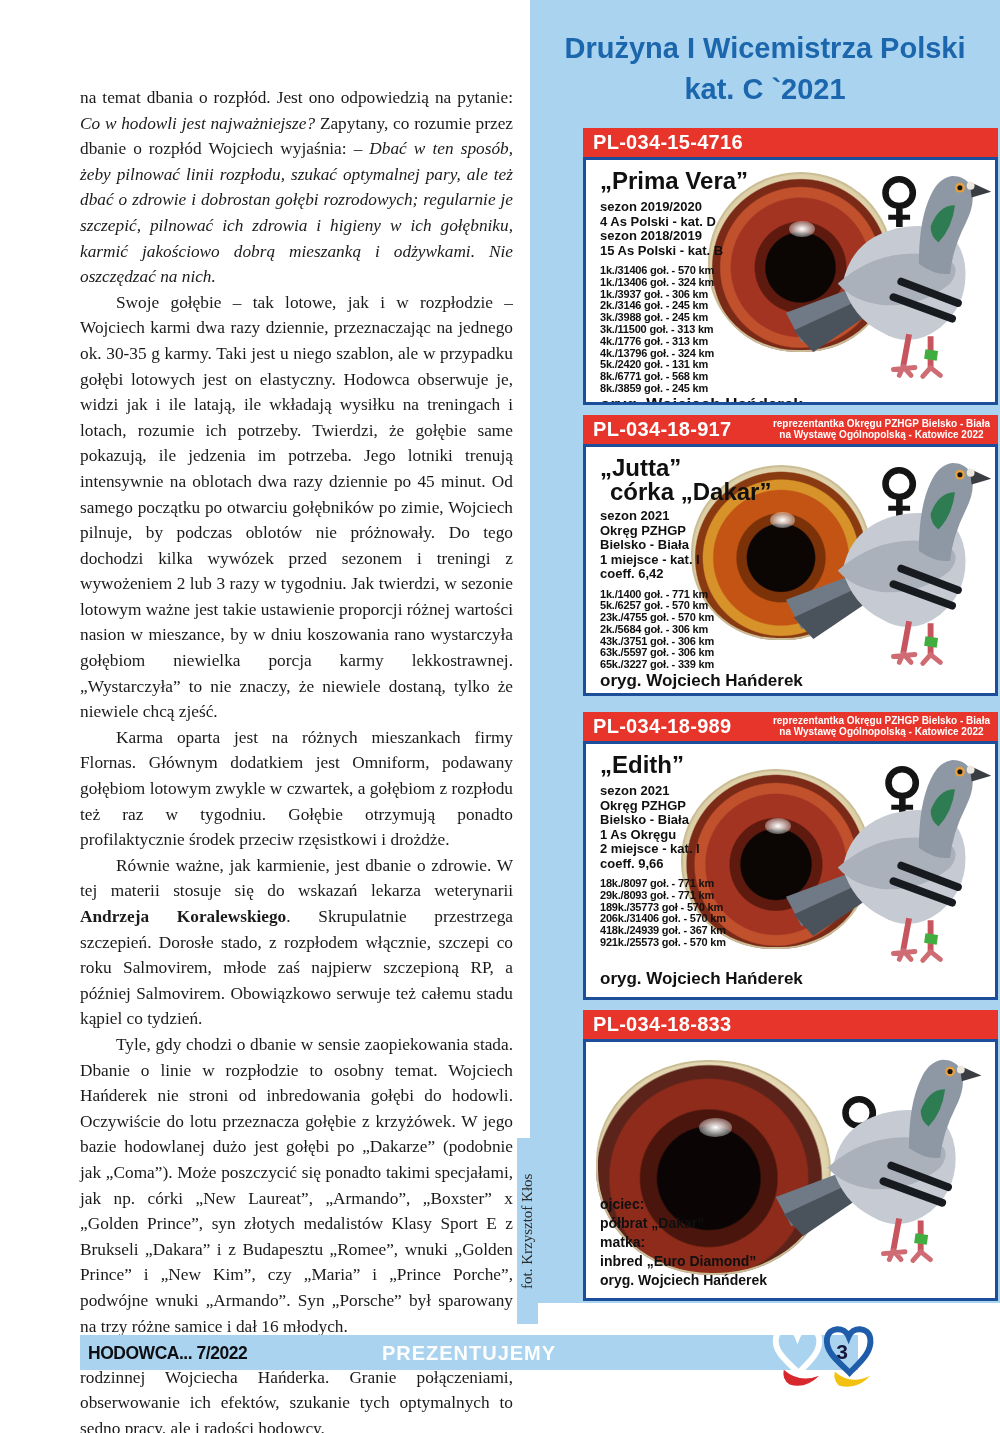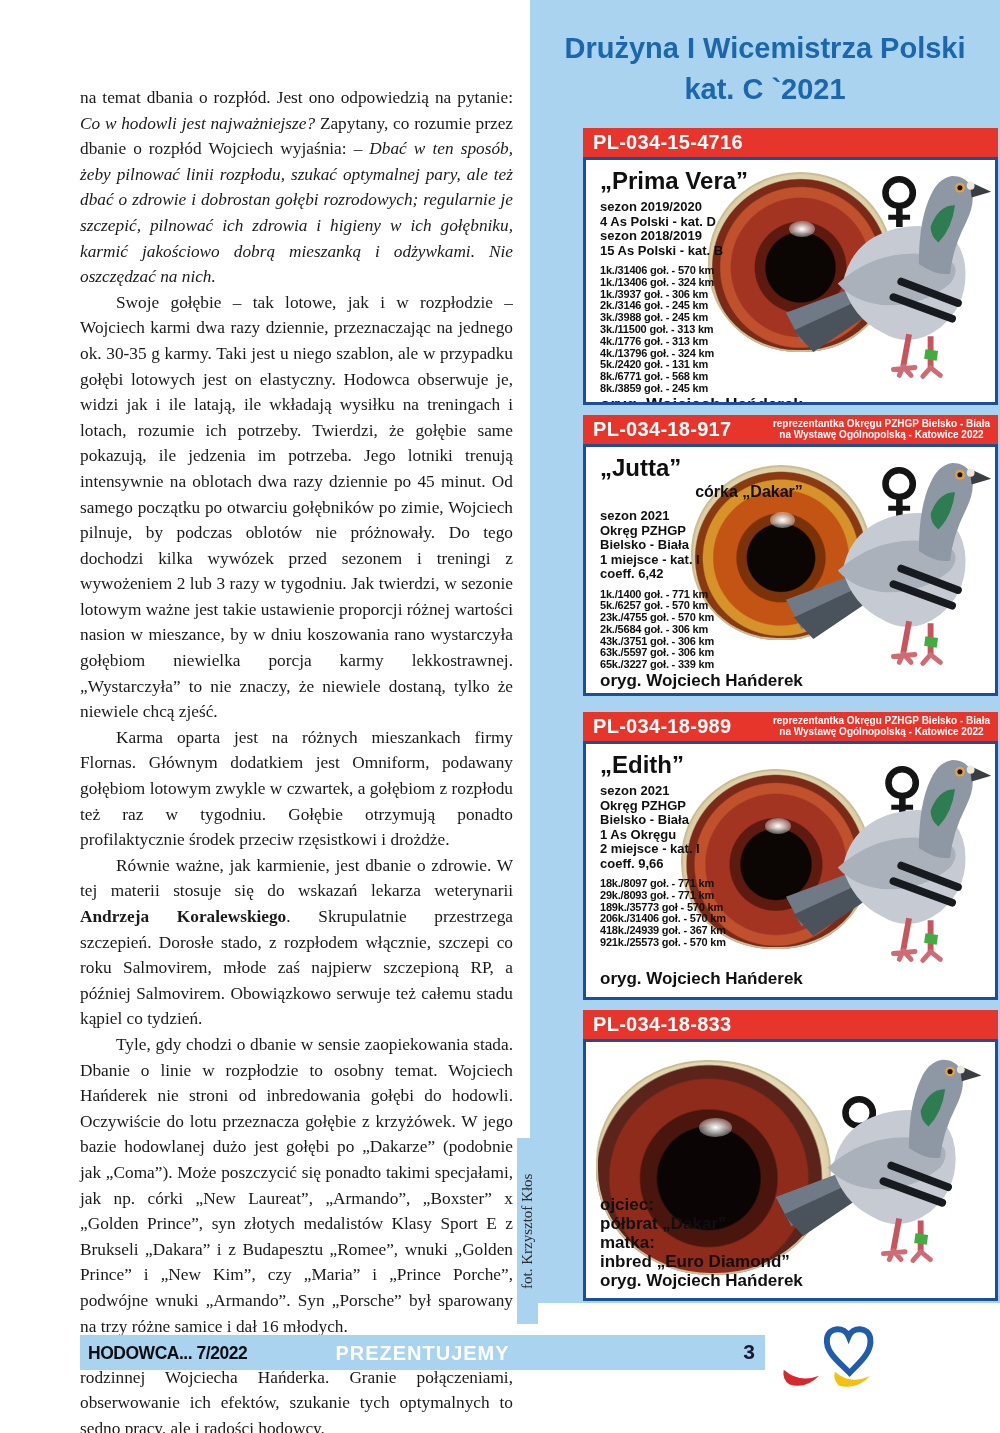--- a/index.html
+++ b/index.html
@@ -26,26 +26,26 @@
         padding:0 8px 0 10px;box-sizing:border-box;font-family:"Liberation Sans", sans-serif;font-weight:bold;}
   .band-ring{font-size:20px;letter-spacing:.3px;white-space:nowrap;}
   .band-note{margin-left:auto;font-size:10px;line-height:10.5px;text-align:center;}
   .card-body{position:relative;background:#fff;border:3px solid #1d4e9c;box-sizing:border-box;overflow:hidden;}
   .c1 .card-body{height:248px}.c2 .card-body{height:252px}.c3 .card-body{height:259px}.c4 .card-body{height:262px}
 
   .card-left{position:absolute;left:14px;top:8px;bottom:8px;z-index:3;display:flex;flex-direction:column;
              font-family:Liberation Sans, sans-serif;font-weight:bold;color:#101010;}
   .c4 .card-left{justify-content:flex-end;}
   .pigeon-name{font-size:24px;line-height:26px;white-space:nowrap;}
-  .pigeon-subtitle{font-size:16px;line-height:22px;padding-left:10px;white-space:nowrap;text-align:right;}
+  .pigeon-subtitle{font-size:24px;line-height:22px;padding-left:10px;white-space:nowrap;}
   .info-list{margin-top:6px;font-size:13px;line-height:14.5px;}
   .info-list div{white-space:nowrap;}
   .results-list{margin-top:7px;font-size:11px;line-height:11.8px;letter-spacing:-0.2px;}
   .results-list div{white-space:nowrap;}
-  .extra-list{font-size:17px;line-height:19px;}
+  .extra-list{font-size:14px;line-height:19px;}
   .extra-list div{white-space:nowrap;}
   .credit{margin-top:auto;font-size:17px;line-height:20px;white-space:nowrap;}
 
   
   .eye{position:absolute;z-index:1;border-radius:50% 50% 48% 48%;
     background:
       radial-gradient(circle at 50% 53%, #0b0603 0 26%, #5e1a0e 27% 34%, #a33422 35% 52%, #c1502c 53% 60%, #7c2a18 61% 66%, rgba(0,0,0,0) 67%),
       radial-gradient(circle at 50% 50%, #e9debd 0 55%, #d9cba0 72%, #efe6cc 100%);
     box-shadow:inset 0 0 0 2px #c9bd96;}
   .eye::after{content:"";position:absolute;left:44%;top:27%;width:14%;height:9%;
@@ -67,21 +67,21 @@
 
   .pigeon{position:absolute;right:-4px;top:6px;width:215px;height:235px;z-index:2;}
   .c4 .pigeon{width:235px;top:8px;}
 
   
   .photo-credit{position:absolute;left:517px;top:1138px;height:182px;background:#a9d3ee;
     writing-mode:vertical-rl;transform:rotate(180deg);text-align:center;
     font-family:"Liberation Serif", serif;font-size:15px;color:#2a2a2a;padding:2px 2px;}
 
   
-  .footer-bar{position:absolute;left:80px;top:1335px;width:685px;height:35px;background:#a9d3ee;
+  .footer-bar{position:absolute;left:80px;top:1335px;width:778px;height:35px;background:#a9d3ee;
               font-family:"Liberation Sans", sans-serif;}
   .footer-mag{position:absolute;left:8px;top:7px;font-size:19px;font-weight:bold;color:#0d0d12;
               letter-spacing:-0.5px;transform:scaleX(.92);transform-origin:left;}
   .footer-section{position:absolute;left:0;right:0;top:7px;text-align:center;font-size:20px;
                   font-weight:bold;color:#ffffff;letter-spacing:1px;}
   .footer-page{position:absolute;right:10px;top:5px;font-size:21px;font-weight:bold;color:#17173a;}
   .hearts{position:absolute;left:768px;top:1320px;width:118px;height:72px;z-index:2;}
 </style>
 </head>
 <body>

